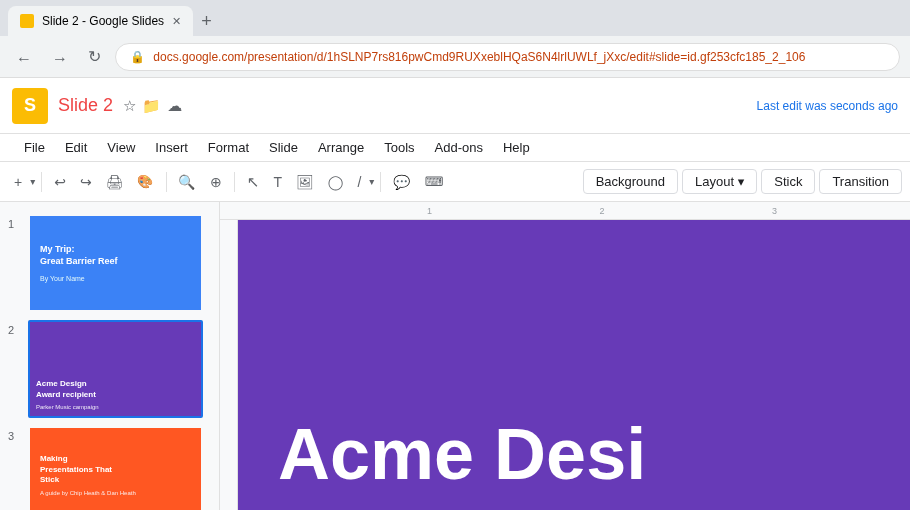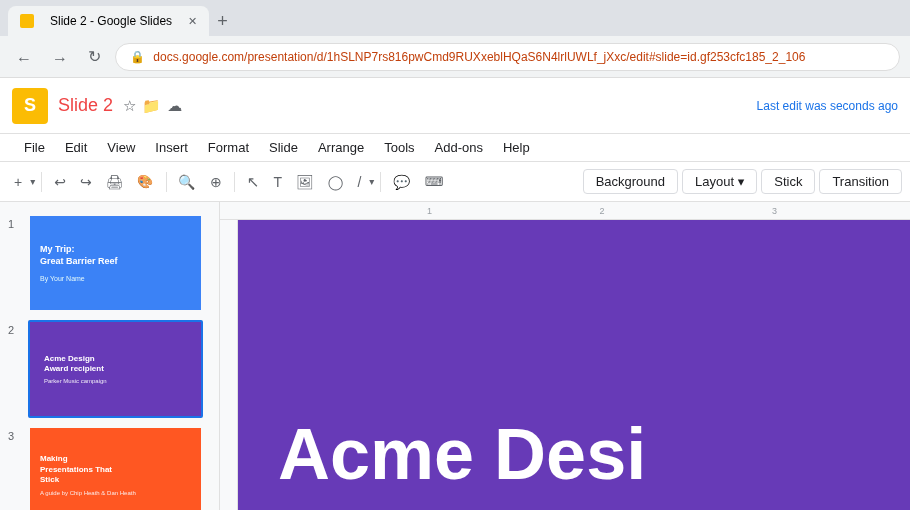--- a/index.html
+++ b/index.html
@@ -1,21 +1,21 @@
 <!DOCTYPE html>
 <html><head>
   <meta charset="utf-8">
   <style>
     * { margin: 0; padding: 0; box-sizing: border-box; }
     body { font-family: Arial, sans-serif; font-size: 13px; background: #f1f3f4; width: 910px; height: 510px; overflow: hidden; }
 
     
     .browser-chrome { background: #dee1e6; height: 36px; display: flex; align-items: center; padding: 0 8px; gap: 8px; }
     .tab-bar { display: flex; align-items: flex-end; height: 100%; }
-    .tab { background: #f1f3f4; border-radius: 8px 8px 0 0; padding: 8px 12px; display: flex; align-items: center; gap: 16px; font-size: 12px; height: 30px; }
+    .tab { background: #f1f3f4; border-radius: 8px 8px 0 0; padding: 8px 12px; display: flex; align-items: center; gap: 8px; font-size: 12px; height: 30px; }
     .tab-favicon { width: 14px; height: 14px; background: #fbbc04; border-radius: 2px; display: inline-block; }
     .tab-close { font-size: 11px; color: #5f6368; cursor: pointer; }
     .new-tab-btn { font-size: 18px; color: #5f6368; padding: 4px 8px; cursor: pointer; }
 
     
     .address-bar-row { background: #f1f3f4; height: 42px; display: flex; align-items: center; padding: 0 10px; gap: 8px; border-bottom: 1px solid #ddd; }
     .nav-btn { font-size: 16px; color: #5f6368; cursor: pointer; background: none; border: none; padding: 4px 6px; border-radius: 50%; }
     .address-box { flex: 1; background: white; border: 1px solid #ddd; border-radius: 20px; padding: 6px 14px; display: flex; align-items: center; gap: 8px; font-size: 13px; color: #202124; }
     .lock-icon { font-size: 12px; color: #5f6368; }
     .address-text { font-size: 12px; color: #c2410c; }
@@ -50,21 +50,21 @@
     .slide-thumb { width: 175px; height: 98px; border: 2px solid transparent; border-radius: 2px; overflow: hidden; position: relative; }
     .slide-thumb.selected { border-color: #1a73e8; }
     .slide-thumb-inner { width: 100%; height: 100%; }
 
     
     .thumb1 { background: #3b82f6; display: flex; flex-direction: column; justify-content: center; padding: 10px; }
     .thumb1-title { color: white; font-weight: bold; font-size: 9px; line-height: 1.3; }
     .thumb1-sub { color: #e0f7fa; font-size: 7px; margin-top: 8px; }
 
     
-    .thumb2 { background: #673ab7; display: flex; flex-direction: column; justify-content: center; padding: 14px; }
+    .thumb2 { background: #673ab7; display: flex; flex-direction: column; justify-content: flex-end; padding: 6px; }
     .thumb2-title { color: white; font-weight: bold; font-size: 8px; line-height: 1.3; }
     .thumb2-sub { color: #ede7f6; font-size: 6px; margin-top: 4px; }
 
     
     .thumb3 { background: #ff5722; display: flex; flex-direction: column; justify-content: center; padding: 10px; }
     .thumb3-title { color: white; font-weight: bold; font-size: 8px; line-height: 1.3; }
     .thumb3-sub { color: #fbe9e7; font-size: 6px; margin-top: 4px; }
 
     
     .canvas-area { flex: 1; background: #e8eaed; display: flex; align-items: flex-start; justify-content: flex-start; overflow: hidden; position: relative; }

